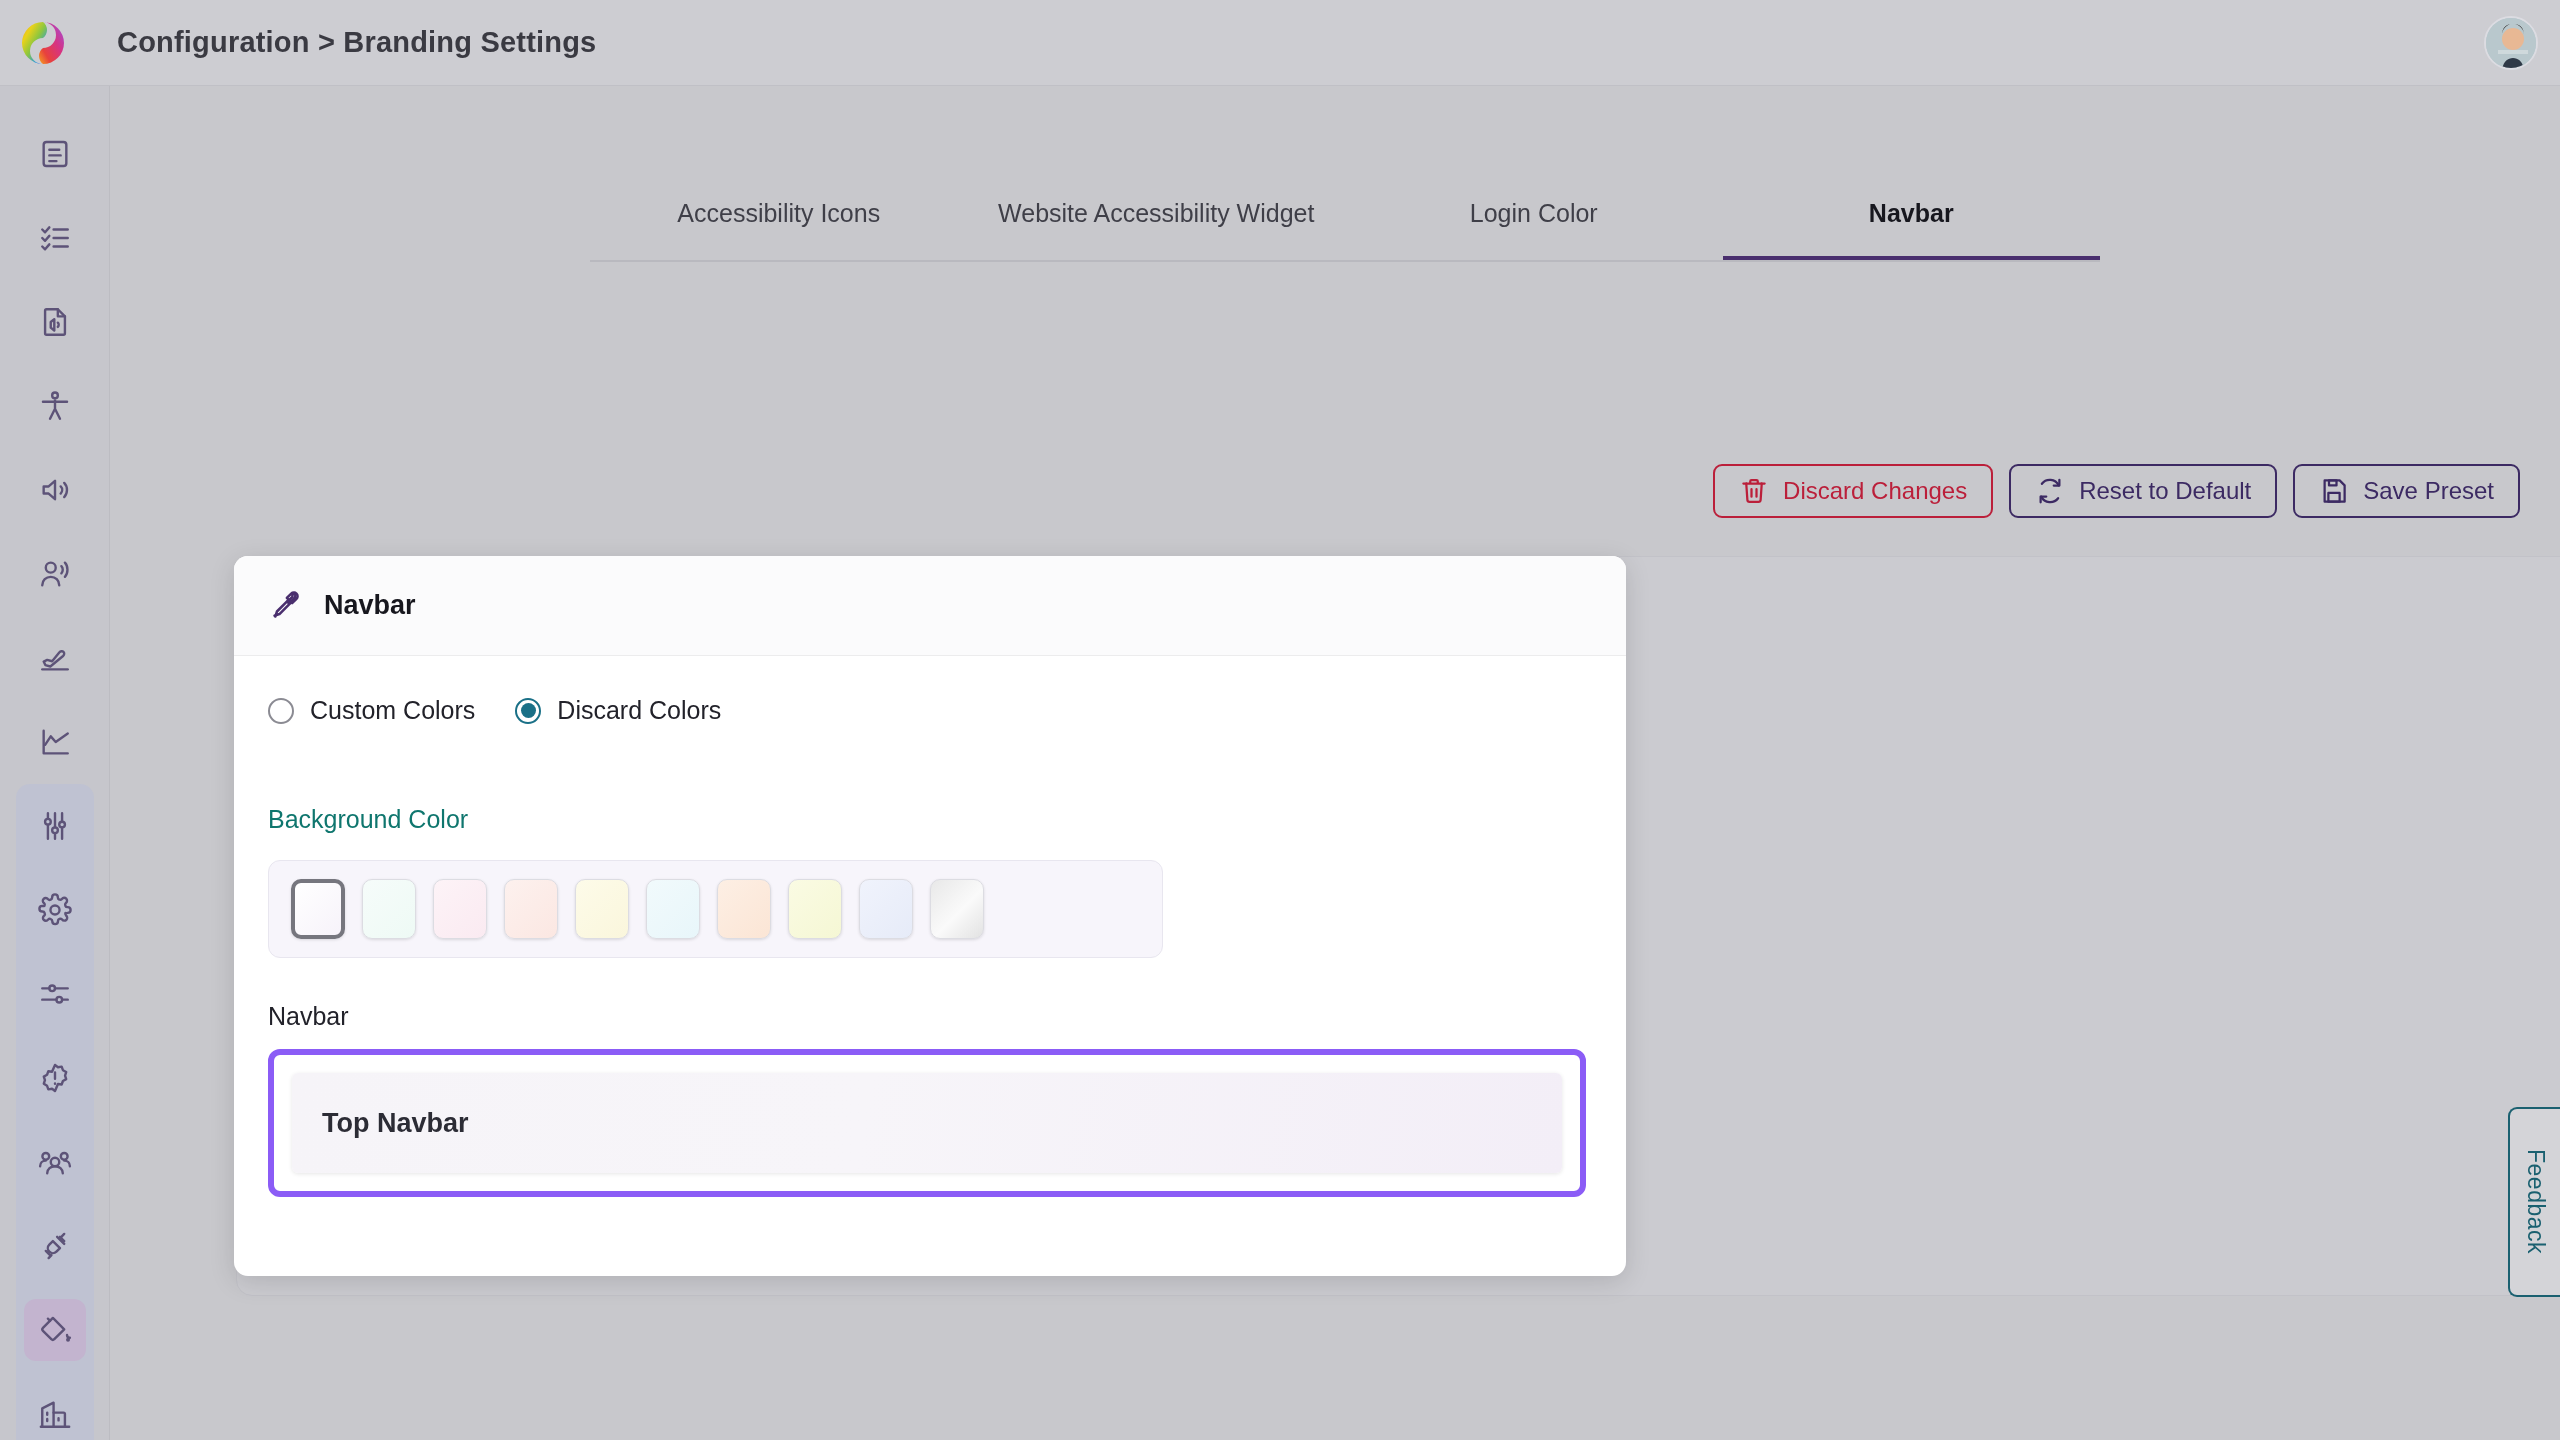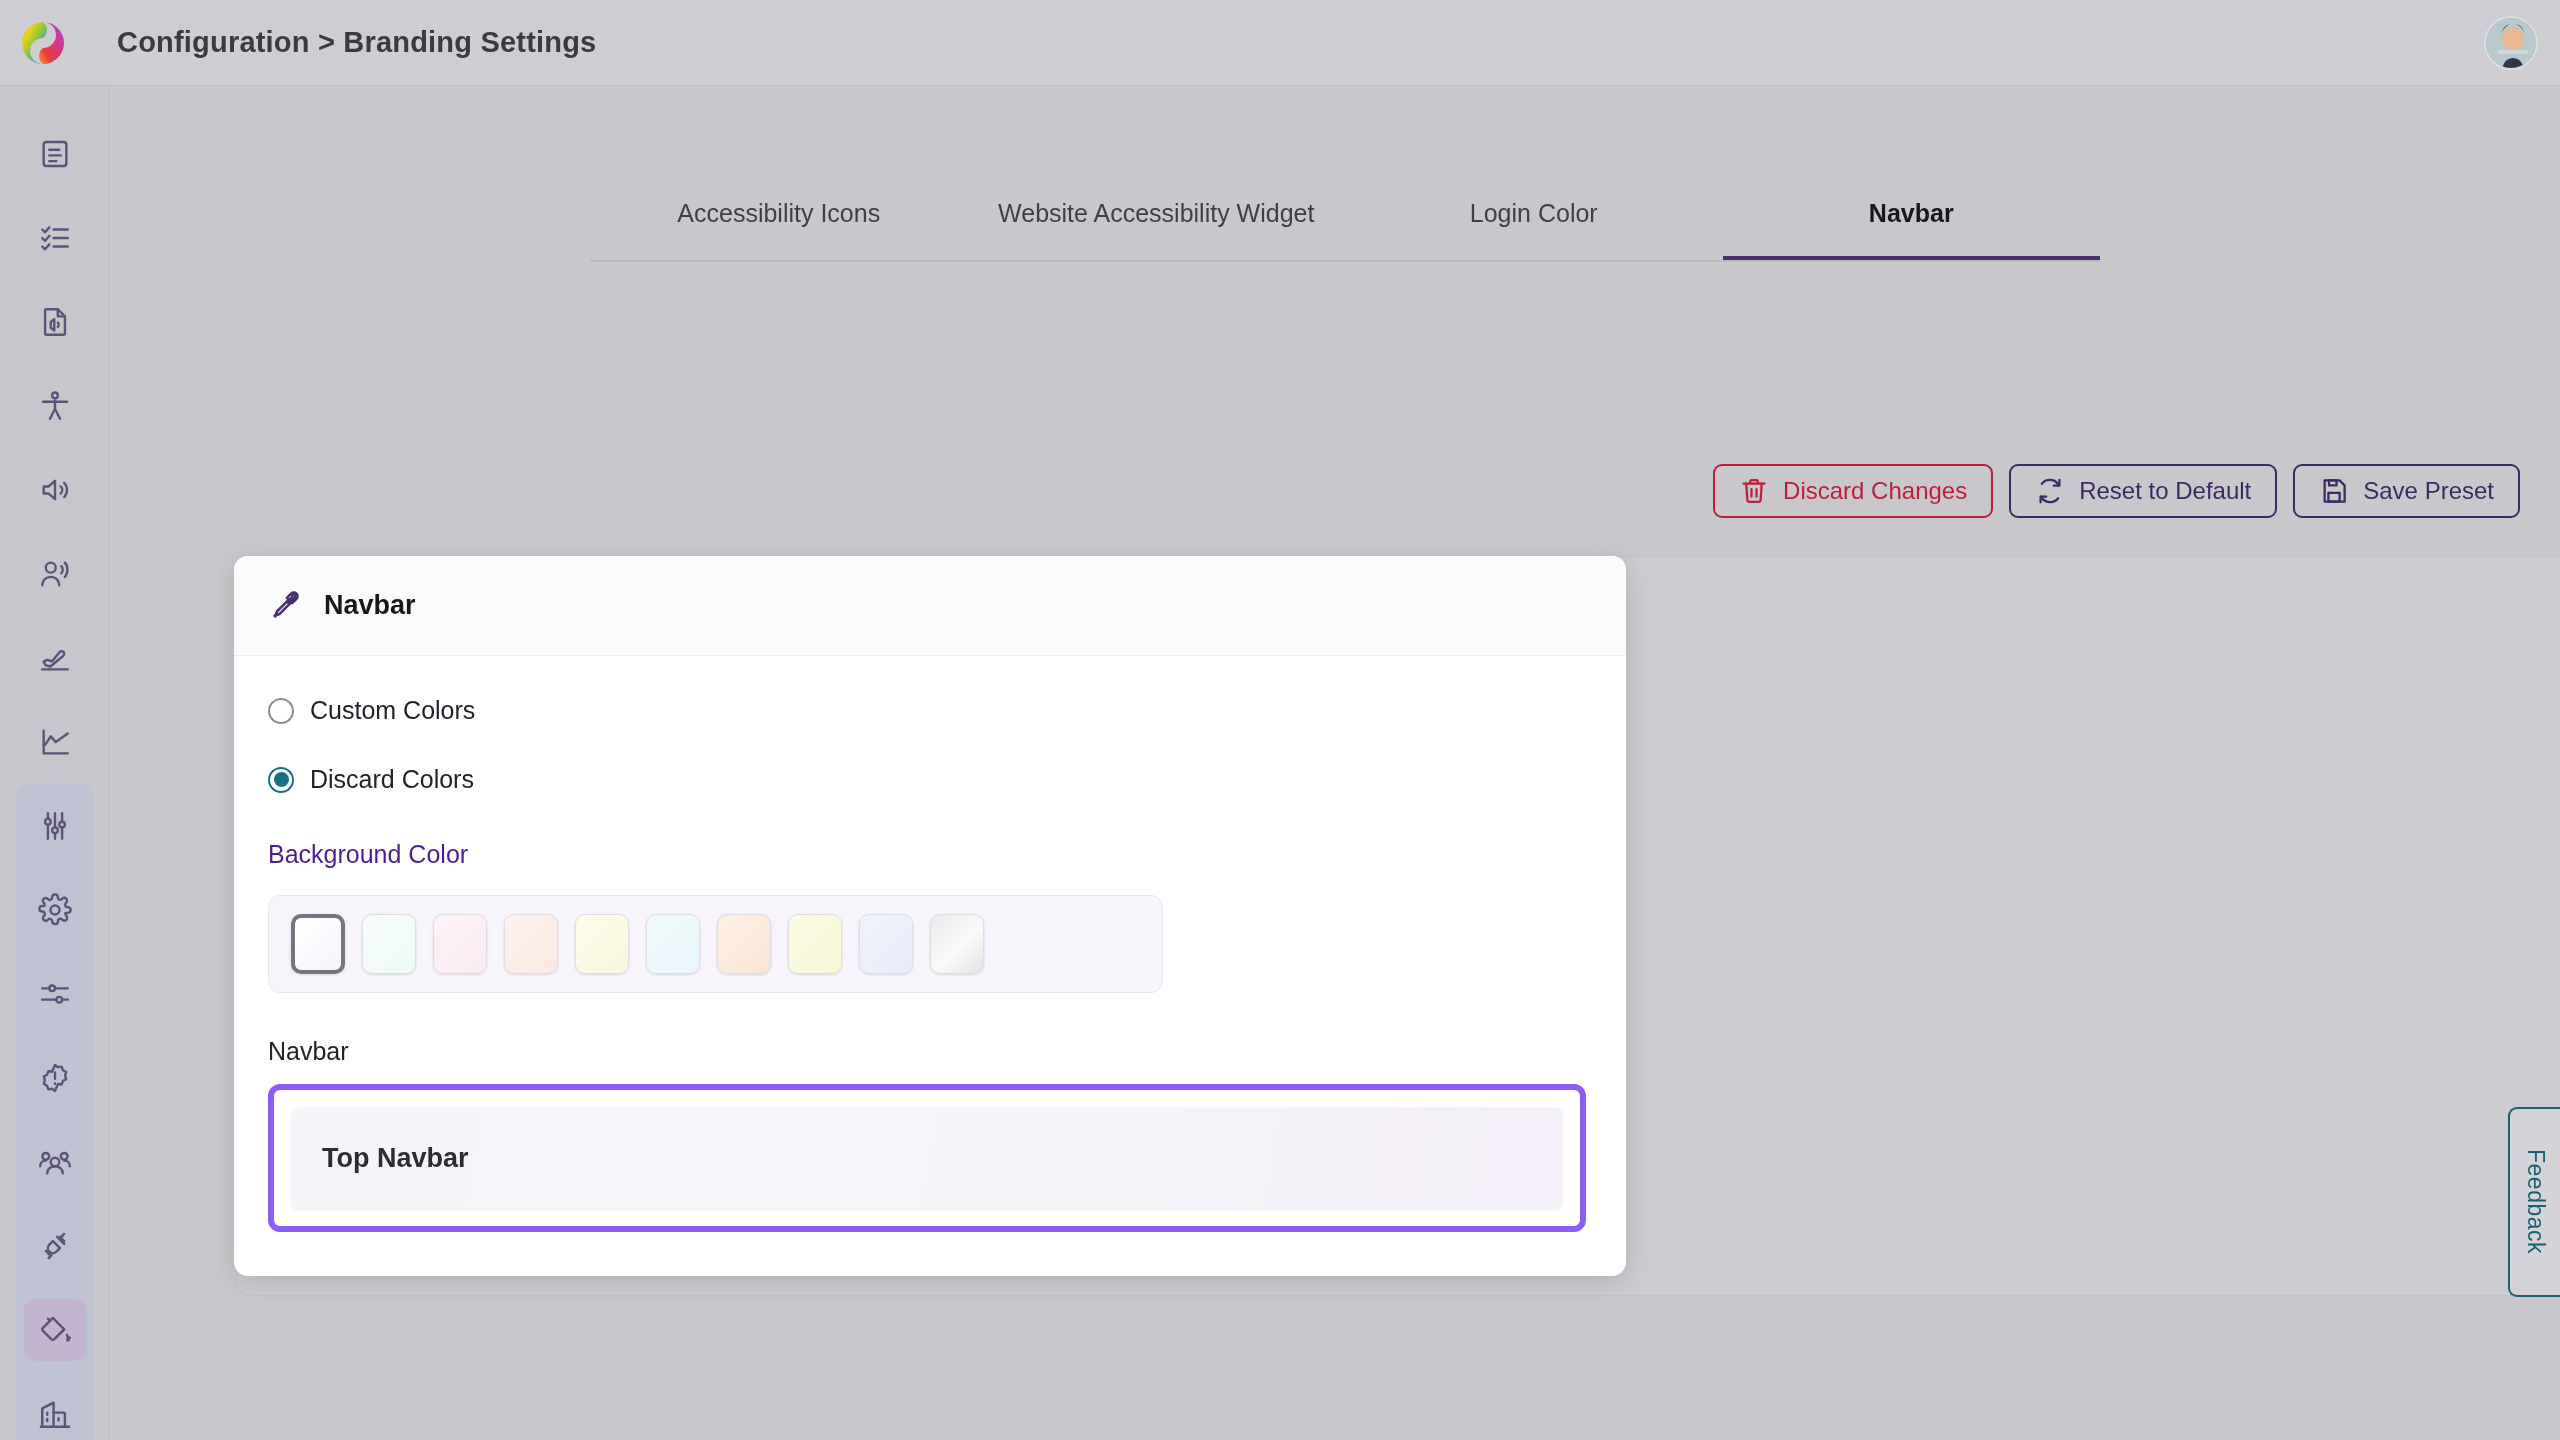--- a/index.html
+++ b/index.html
@@ -111,35 +111,35 @@
   #card-head {
     height: 100px; background: #fbfbfc;
     border-bottom: 1px solid #ececed;
     display: flex; align-items: center; padding-left: 34px; gap: 22px;
   }
   #card-head svg { width: 34px; height: 34px; color: #4a2f6e; }
   #card-title { font-size: 27px; font-weight: bold; color: #17171e; }
 
   #card-body { padding: 40px 34px 0 34px; }
 
-  .radio-row { display: flex; align-items: flex-start; gap: 40px; margin-bottom: 46px; flex-direction: column; }
+  .radio-row { display: flex; align-items: center; gap: 40px; margin-bottom: 80px; }
   .radio-opt { display: flex; align-items: center; gap: 16px; }
   .radio-dot {
     width: 26px; height: 26px; border-radius: 50%;
     border: 2px solid #8b8b93; background: #fff;
     display: flex; align-items: center; justify-content: center;
   }
   .radio-opt.selected .radio-dot { border-color: #1a7087; }
   .radio-opt.selected .radio-dot::after {
     content: ""; width: 15px; height: 15px; border-radius: 50%;
     background: #1a7087;
   }
   .radio-label { font-size: 25px; color: #22222a; }
 
-  .section-label { font-size: 25px; color: #4c1d95; margin-bottom: 26px; }
+  .section-label { font-size: 25px; color: #0f766e; margin-bottom: 26px; }
 
   #swatches {
     display: flex; align-items: center; gap: 17px;
     width: 895px; padding: 18px 22px;
     background: #f7f5fb; border: 1px solid #e8e6ef;
     border-radius: 12px; margin-bottom: 44px;
   }
   .swatch {
     width: 54px; height: 60px;
     border-radius: 10px;

